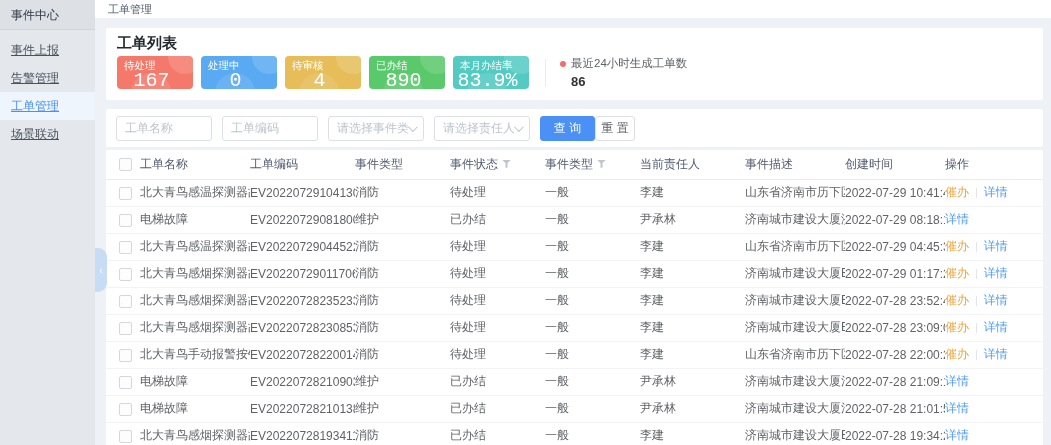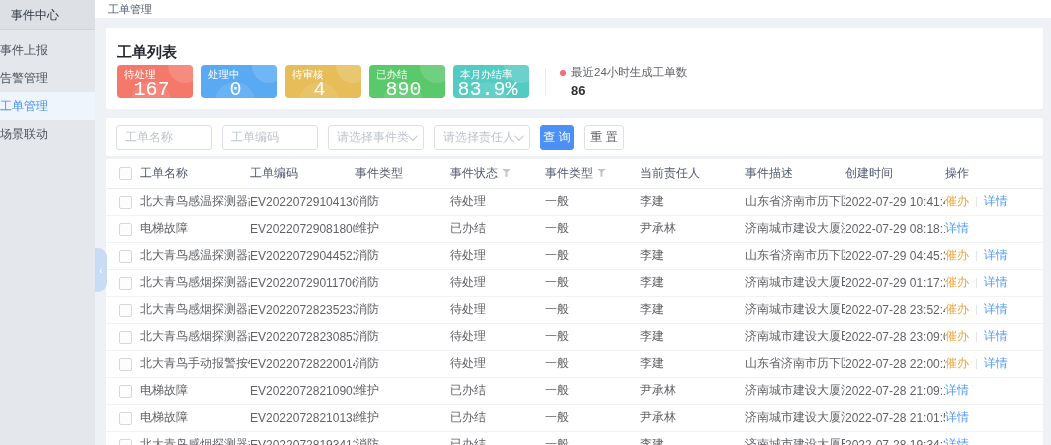--- a/index.html
+++ b/index.html
@@ -5,35 +5,35 @@
   * { box-sizing: border-box; margin: 0; padding: 0; }
   html, body { width: 1051px; height: 445px; overflow: hidden; }
   body { font-family: "Liberation Sans", "DejaVu Sans", sans-serif; background: #eef1f5; }
   .app { display: flex; width: 100%; height: 100%; }
 
   
   .sidebar { position: relative; width: 95px; flex: 0 0 95px; background: #e4e7eb; }
   .sidebar-header { height: 30px; line-height: 30px; padding-left: 11px; font-size: 12px;
     color: #2f3743; background: #dde1e6; border-bottom: 1px solid #d2d6dc; }
   .side-nav { padding-top: 6px; }
-  .side-item { height: 28px; line-height: 28px; padding-left: 0; font-size: 12px;
-    color: #4a525c; cursor: pointer; }
+  .side-item { height: 28px; line-height: 28px; padding-left: 11px; font-size: 12px;
+    color: #4a525c; cursor: pointer; text-decoration: underline; }
   .side-item.active { color: #4a90f5; background: #eff5fc; }
   .collapse-handle { position: absolute; right: -12px; top: 248px; width: 12px; height: 44px;
     background: #c9dcf5; border-radius: 0 9px 9px 0; display: flex; align-items: center;
     justify-content: center; color: #fff; font-size: 10px; z-index: 3; cursor: pointer; }
 
   
   .main { flex: 1; display: flex; flex-direction: column; min-width: 0; }
   .topbar { height: 18px; background: #fff; display: flex; align-items: center;
     padding-left: 13px; font-size: 11px; color: #515a6e; }
   .content { flex: 1; padding: 10px 8px 0 11px; display: flex; flex-direction: column; min-height: 0; }
 
   
-  .stats-card { background: #fff; border-radius: 2px; padding: 14px 11px 11px; margin-bottom: 9px; }
+  .stats-card { background: #fff; border-radius: 2px; padding: 5px 11px 11px; margin-bottom: 9px; }
   .panel-title { font-size: 15px; font-weight: bold; color: #24292f; line-height: 19px; margin-bottom: 4px; }
   .stats-row { display: flex; align-items: stretch; }
   .stat-box { position: relative; overflow: hidden; width: 76px; height: 33px; border-radius: 4px;
     color: #fff; margin-right: 8px; flex: 0 0 76px; }
   .stat-box::before { content: ""; position: absolute; width: 34px; height: 34px; border-radius: 50%;
     background: rgba(255,255,255,.14); right: -9px; top: -16px; }
   .stat-box::after { content: ""; position: absolute; width: 40px; height: 40px; border-radius: 50%;
     background: rgba(255,255,255,.10); left: 14px; bottom: -24px; }
   .stat-label { display: block; font-size: 10.5px; line-height: 12px; padding: 3px 0 0 7px; }
   .stat-value { display: block; font-size: 20px; line-height: 19px; text-align: center; padding-right: 7px; font-family: Liberation Mono, monospace; }
@@ -52,21 +52,21 @@
     font-family: inherit; }
   .f-input::placeholder { color: #bfc4cc; }
   .f-select { width: 96px; height: 25px; border: 1px solid #dcdfe6; border-radius: 3px;
     margin-right: 10px; display: flex; align-items: center; justify-content: space-between;
     padding: 0 8px; cursor: pointer; background: #fff; }
   .f-select .ph { font-size: 12px; color: #bfc4cc; white-space: nowrap; overflow: hidden; }
   .chev { width: 7px; height: 7px; border-right: 1.3px solid #c0c4cc; border-bottom: 1.3px solid #c0c4cc;
     transform: rotate(45deg) translateY(-2px); flex: 0 0 7px; }
   .btn { height: 25px; border-radius: 3px; font-size: 12px; cursor: pointer; font-family: inherit;
     white-space: nowrap; }
-  .btn-primary { width: 34px; background: #4a90f5; border: 1px solid #4a90f5; color: #fff; margin-right: 10px; }
+  .btn-primary { width: 55px; background: #4a90f5; border: 1px solid #4a90f5; color: #fff; }
   .btn-plain { width: 40px; background: #fff; border: 1px solid #dcdfe6; color: #606266; }
 
   
   .table-card { background: #fff; border-radius: 2px 2px 0 0; flex: 1; overflow: hidden; }
   table { border-collapse: collapse; table-layout: fixed; width: 937px; font-size: 12px; }
   th { height: 29px; text-align: left; font-weight: normal; color: #515a6e;
     border-bottom: 1px solid #e8eaec; white-space: nowrap; }
   td { height: 27px; color: #606266; border-bottom: 1px solid #f2f3f5; white-space: nowrap;
     overflow: hidden; }
   .cb { display: inline-block; width: 13px; height: 13px; border: 1px solid #d4d8de;

